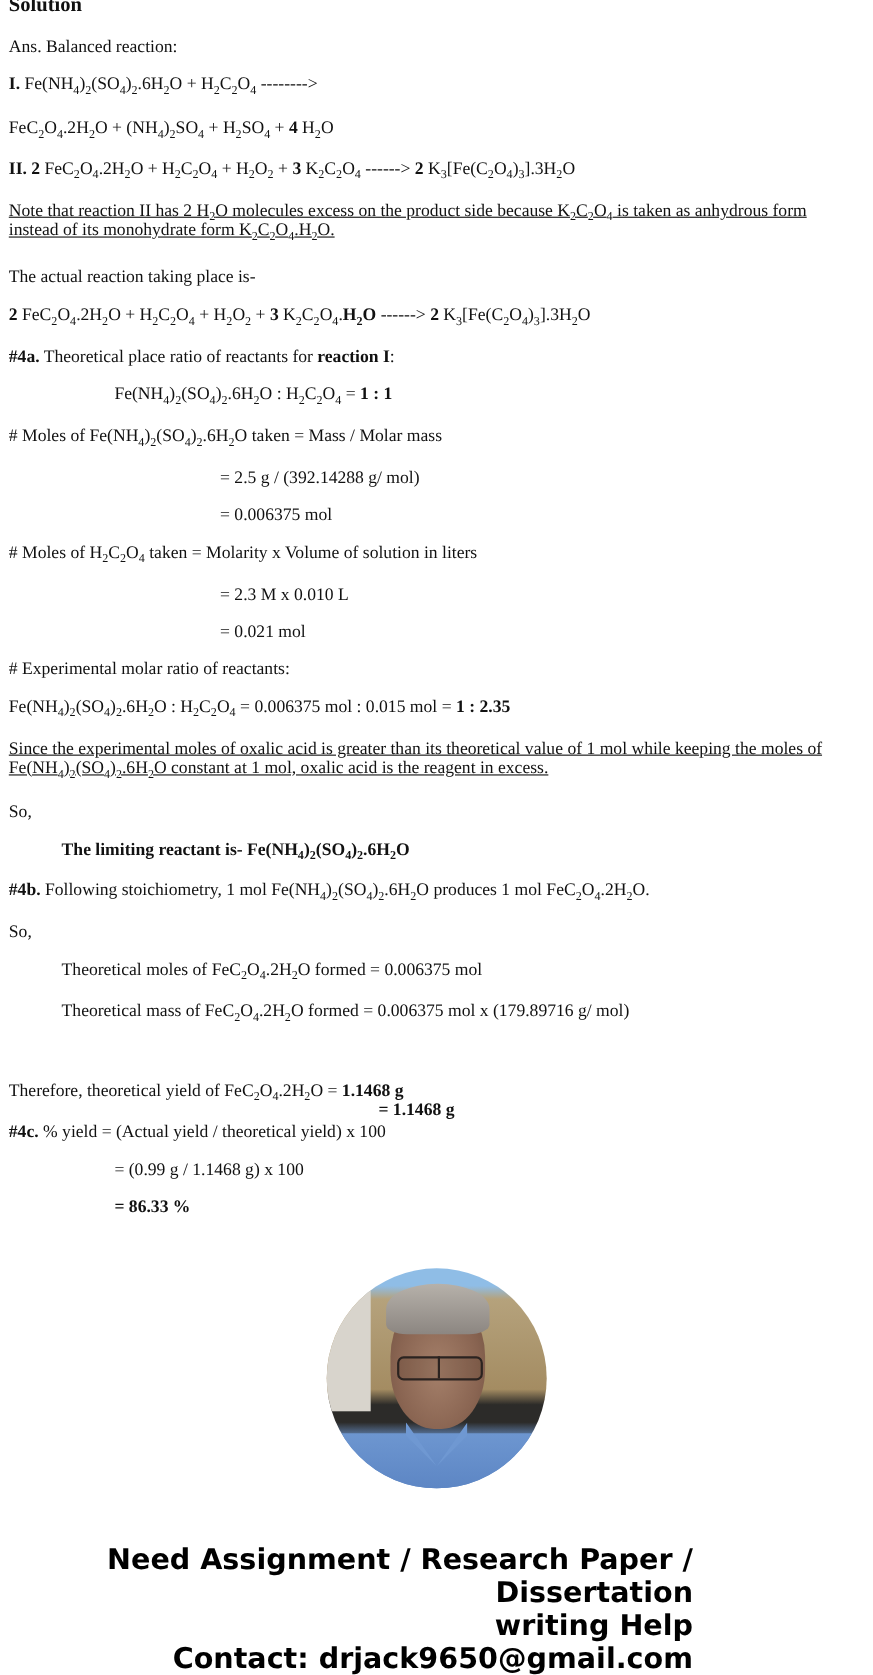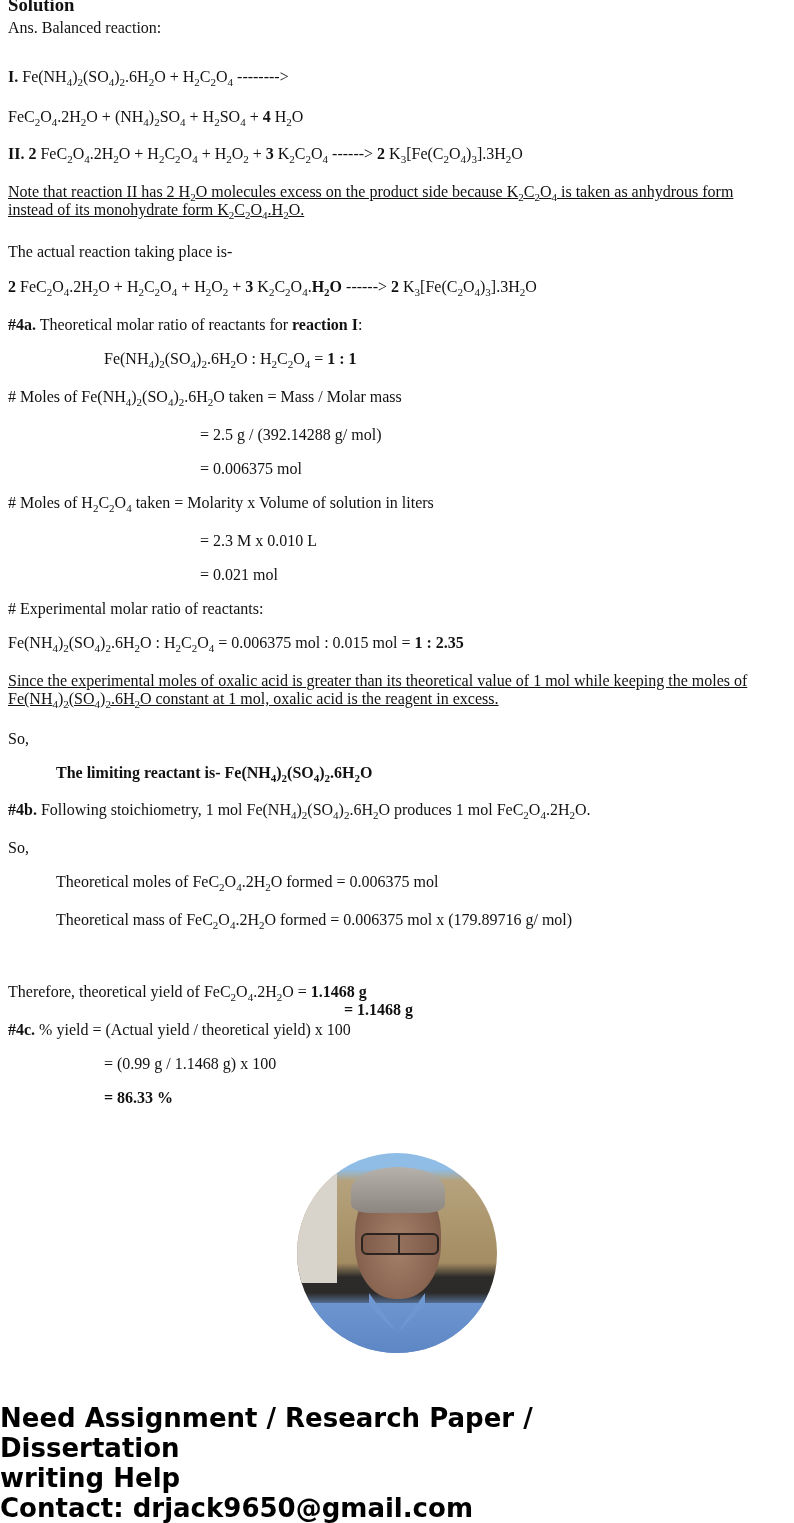--- a/index.html
+++ b/index.html
@@ -50,47 +50,47 @@
     }
     .avatar .shirt {
       position:absolute; left:0; top:150px; width:200px; height:60px;
       background: linear-gradient(180deg,#6d96d0,#5a83c2);
     }
     .avatar .collar {
       position:absolute; left:72px; top:140px; width:56px; height:40px;
       background: #6f98d2; clip-path: polygon(0 0, 50% 100%, 100% 0, 100% 30%, 50% 100%, 0 30%);
     }
     .promo {
-      position: absolute; left: 0; top: 1403px; width: 630px; text-align: left;
+      position: absolute; left: 0; top: 1403px; width: 630px; text-align: right;
       font-family: "DejaVu Sans", sans-serif; font-weight: bold; font-size: 26px;
       line-height: 30px; color: #000;
     }
   </style>
 </head>
 <body>
 
 <div class="doc">
 
   <h2 class="title">Solution</h2>
 
-  <div class="line" style="top:33px">Ans. Balanced reaction:</div>
+  <div class="line" style="top:48px">Ans. Balanced reaction:</div>
 
   <div class="line" style="top:82px"><b>I.</b> Fe(NH<sub>4</sub>)<sub>2</sub>(SO<sub>4</sub>)<sub>2</sub>.6H<sub>2</sub>O + H<sub>2</sub>C<sub>2</sub>O<sub>4</sub> <span>--------&gt;</span></div>
 
   <div class="line" style="top:122px">FeC<sub>2</sub>O<sub>4</sub>.2H<sub>2</sub>O + (NH<sub>4</sub>)<sub>2</sub>SO<sub>4</sub> + H<sub>2</sub>SO<sub>4</sub> + <b>4</b> H<sub>2</sub>O</div>
 
   <div class="line" style="top:159px"><b>II.</b> <b>2</b> FeC<sub>2</sub>O<sub>4</sub>.2H<sub>2</sub>O + H<sub>2</sub>C<sub>2</sub>O<sub>4</sub> + H<sub>2</sub>O<sub>2</sub> + <b>3</b> K<sub>2</sub>C<sub>2</sub>O<sub>4</sub> ------&gt; <b>2</b> K<sub>3</sub>[Fe(C<sub>2</sub>O<sub>4</sub>)<sub>3</sub>].3H<sub>2</sub>O</div>
 
   <div class="line wrap" style="top:197px">Note that reaction II has 2 H<sub>2</sub>O molecules excess on the product side because K<sub>2</sub>C<sub>2</sub>O<sub>4</sub> is taken as anhydrous form instead of its monohydrate form K<sub>2</sub>C<sub>2</sub>O<sub>4</sub>.H<sub>2</sub>O.</div>
 
   <div class="line" style="top:257px">The actual reaction taking place is-</div>
 
   <div class="line" style="top:292px"><b>2</b> FeC<sub>2</sub>O<sub>4</sub>.2H<sub>2</sub>O + H<sub>2</sub>C<sub>2</sub>O<sub>4</sub> + H<sub>2</sub>O<sub>2</sub> + <b>3</b> K<sub>2</sub>C<sub>2</sub>O<sub>4</sub>.<b>H<sub>2</sub>O</b> ------&gt; <b>2</b> K<sub>3</sub>[Fe(C<sub>2</sub>O<sub>4</sub>)<sub>3</sub>].3H<sub>2</sub>O</div>
 
-  <div class="line" style="top:330px"><b>#4a.</b> <span>Theoretical molar ratio of reactants for</span> <b>reaction I</b>:</div>
+  <div class="line" style="top:330px"><b>#4a.</b> <span>Theoretical place ratio of reactants for</span> <b>reaction I</b>:</div>
 
   <div class="line ind1" style="top:364px">Fe(NH<sub>4</sub>)<sub>2</sub>(SO<sub>4</sub>)<sub>2</sub>.6H<sub>2</sub>O : H<sub>2</sub>C<sub>2</sub>O<sub>4</sub> = <b>1 : 1</b></div>
 
   <div class="line" style="top:402px"># Moles of Fe(NH<sub>4</sub>)<sub>2</sub>(SO<sub>4</sub>)<sub>2</sub>.6H<sub>2</sub>O taken = Mass / Molar mass</div>
   <div class="line ind2" style="top:440px">= 2.5 g / (392.14288 g/ mol)</div>
   <div class="line ind2" style="top:474px">= 0.006375 mol</div>
 
   <div class="line" style="top:508px"># Moles of H<sub>2</sub>C<sub>2</sub>O<sub>4</sub> taken = Molarity x Volume of solution in liters</div>
   <div class="line ind2" style="top:546px">= 2.3 M x 0.010 L</div>
   <div class="line ind2" style="top:580px">= 0.021 mol</div>

